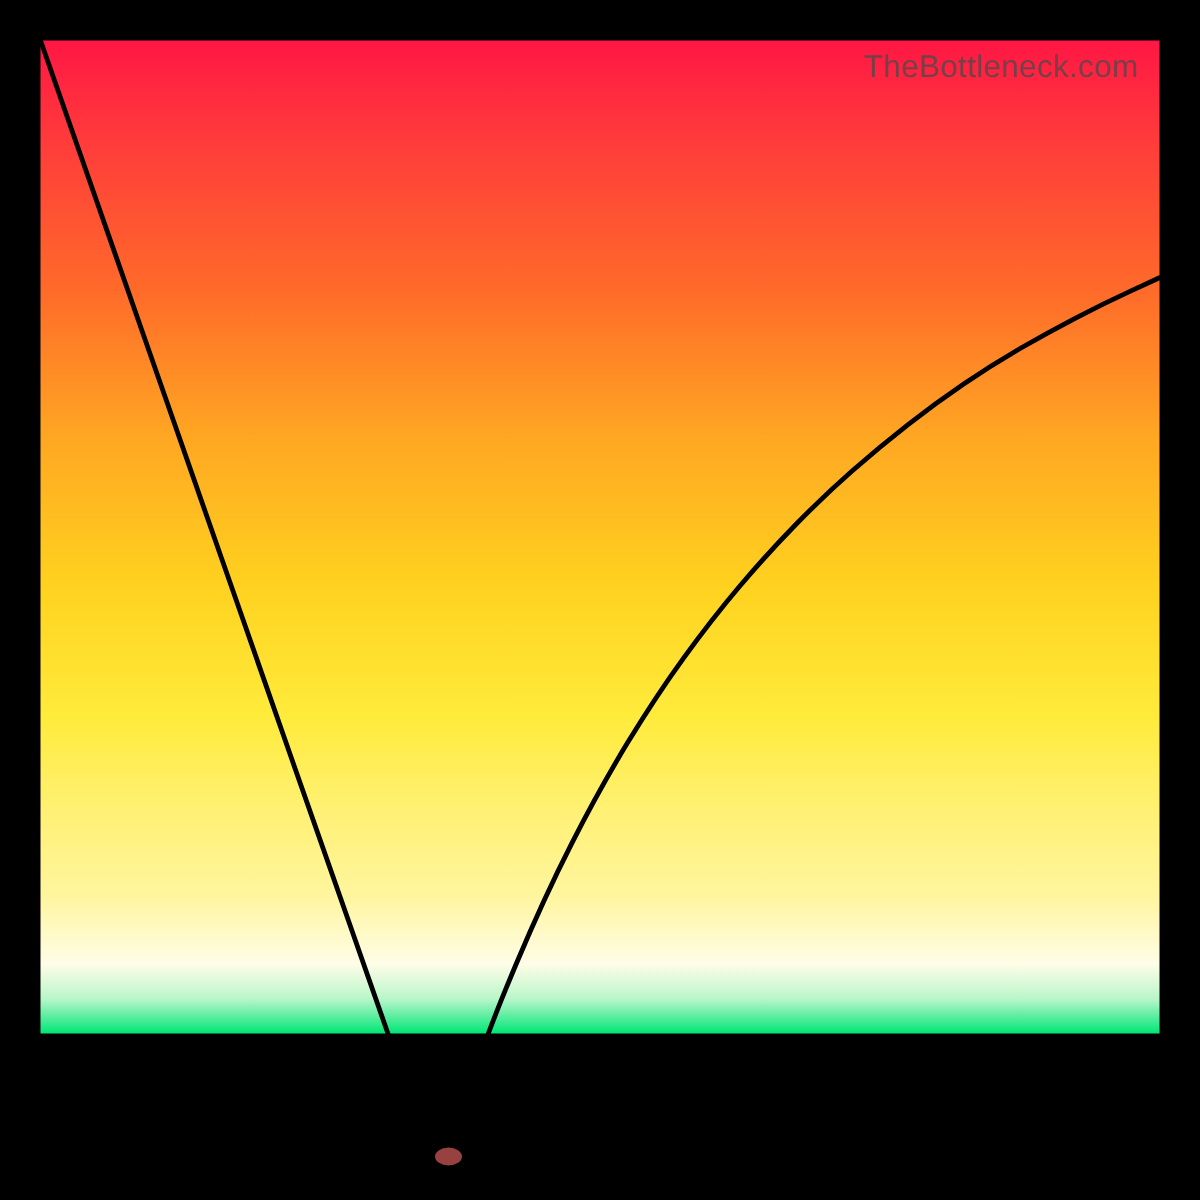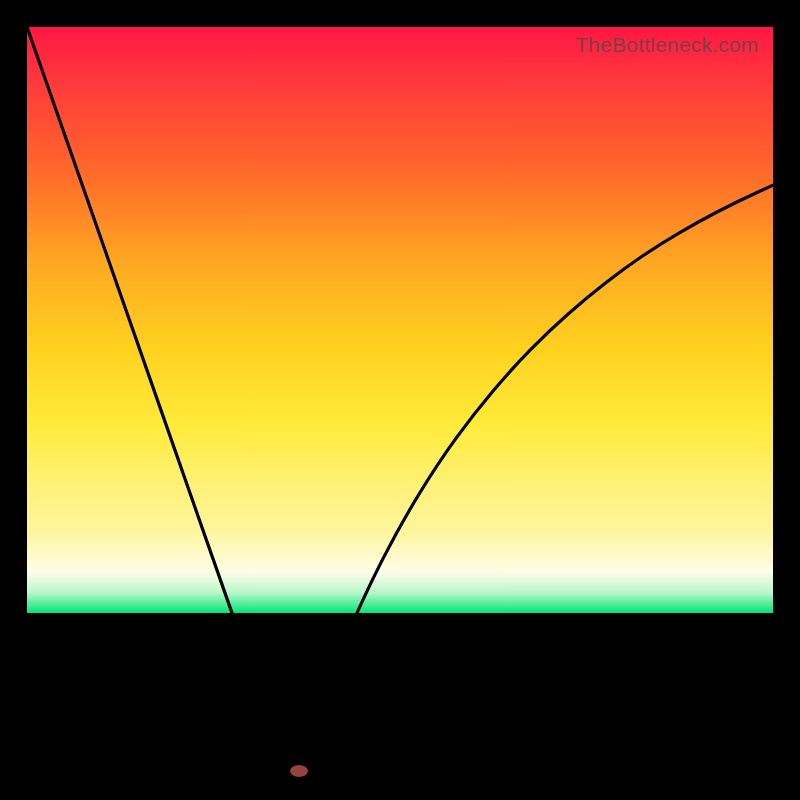--- a/index.html
+++ b/index.html
@@ -8,21 +8,21 @@
     width: 800px;
     height: 800px;
     background: #000;
     position: relative;
   }
   .plot {
     position: absolute;
     left: 27px;
     top: 27px;
     width: 746px;
-    height: 586px;
+    height: 662px;
     background: linear-gradient(to bottom,
       #ff1744 0%,
       #ff3b3b 10%,
       #ff6a2a 25%,
       #ffa722 40%,
       #ffd21f 55%,
       #ffeb3b 68%,
       #fff176 78%,
       #fff59d 86%,
       #fffde7 93%,

